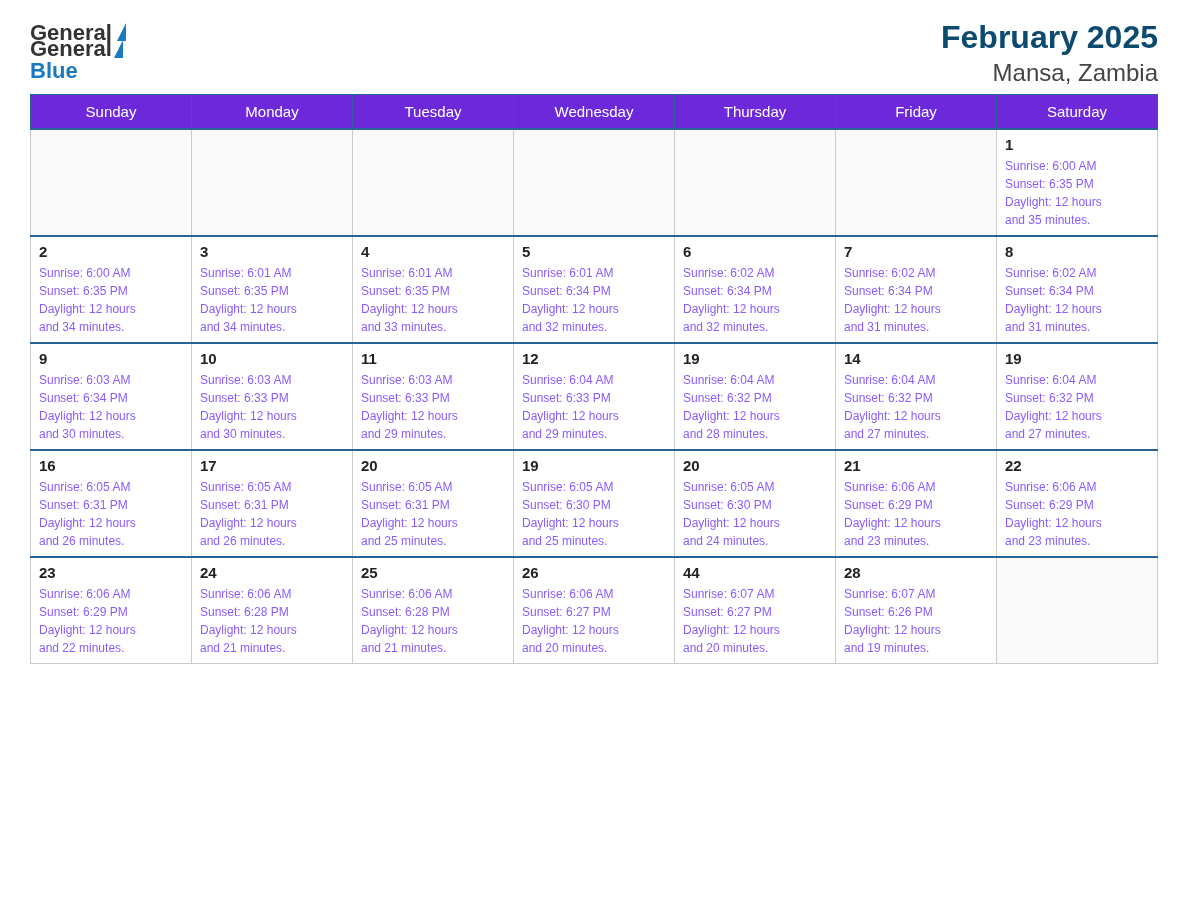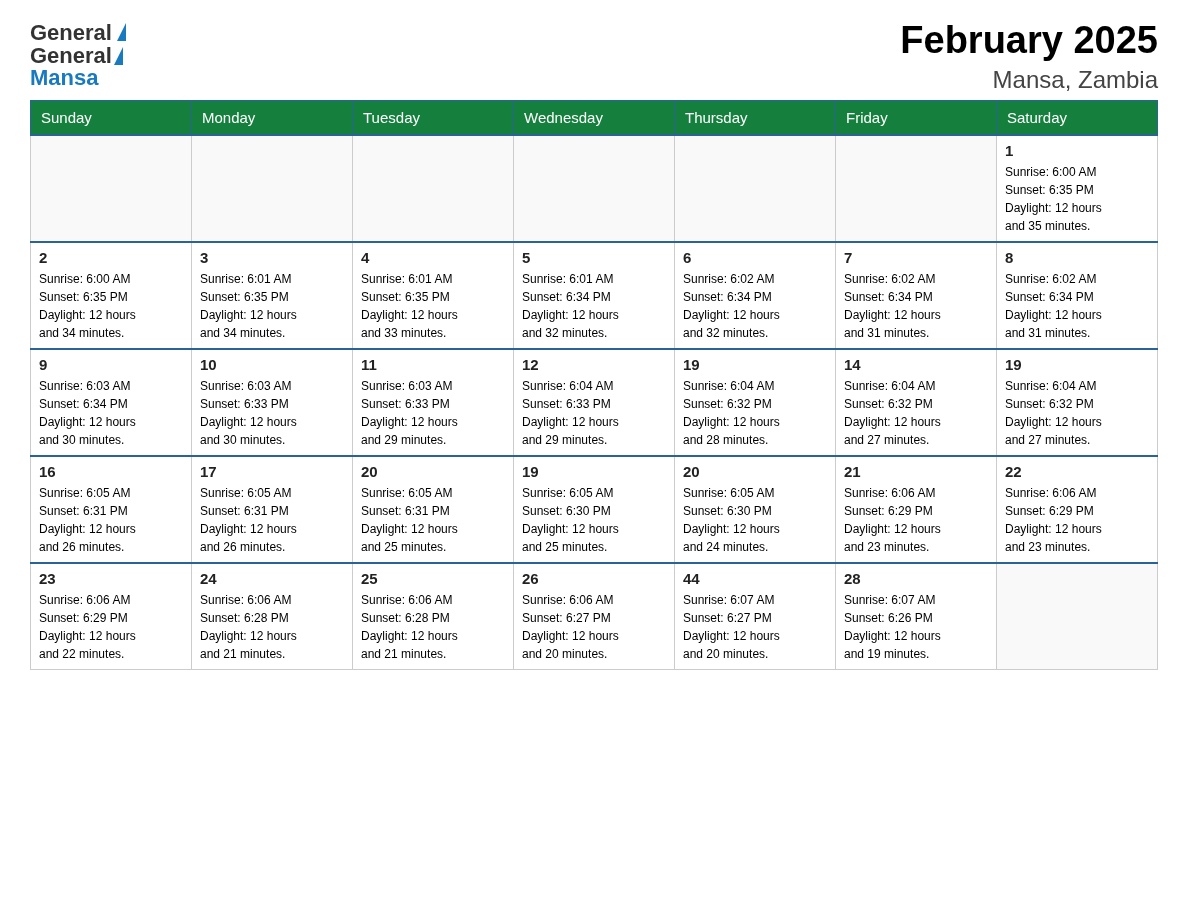--- a/index.html
+++ b/index.html
@@ -23,63 +23,63 @@
     }
     .logo-text-general {
       font-size: 22px;
       font-weight: bold;
       color: #333;
     }
     .title-block {
       text-align: right;
     }
     .month-title {
-      font-size: 38px;
+      font-size: 32px;
       font-weight: bold;
-      color: #000000;
+      color: #0c4a6e;
       line-height: 1.1;
     }
     .location {
       font-size: 24px;
       color: #444;
       margin-top: 4px;
     }
     .calendar {
       width: 100%;
       border-collapse: collapse;
       margin-top: 8px;
     }
     .calendar th {
-      background-color: #15803d;
+      background-color: #6d28d9;
       color: #fff;
       font-size: 15px;
       font-weight: normal;
       padding: 8px 10px;
-      text-align: left;
+      text-align: center;
       border: 1px solid #2a6496;
     }
     .calendar td {
       vertical-align: top;
       padding: 6px 8px;
       border: 1px solid #ccc;
       width: 14.28%;
       font-size: 12px;
       color: #333;
       min-height: 100px;
     }
     .day-number {
       font-size: 15px;
       font-weight: bold;
       color: #222;
       display: block;
       margin-bottom: 4px;
     }
     .day-info {
       font-size: 12px;
-      color: #000000;
+      color: #8b5cf6;
       line-height: 1.5;
     }
     .empty-cell {
       background: #f9f9f9;
     }
     tr.week-row td {
       border-top: 2px solid #2a6496;
     }
   </style>
 </head>
@@ -96,21 +96,21 @@
     <div class="location">Mansa, Zambia</div>
   </div>
 </div>
 
 <div style="display:flex; justify-content:space-between; align-items:flex-start; margin-bottom:10px; margin-top:-70px;">
   <div style="display:flex; flex-direction:column; align-items:flex-start; line-height:1.1; padding-top:10px;">
     <div style="display:flex; align-items:center;">
       <span style="font-size:22px; font-weight:bold; color:#333;">General</span>
       <span style="display:inline-block; width:0; height:0; border-left:9px solid transparent; border-bottom:18px solid #1a7abf; margin-left:2px;"></span>
     </div>
-    <span style="font-size:22px; font-weight:bold; color:#1a7abf; margin-top:-2px;">Mansa</span>
+    <span style="font-size:22px; font-weight:bold; color:#1a7abf; margin-top:-2px;">Blue</span>
   </div>
 </div>
 
 <table class="calendar">
   <thead>
     <tr>
       <th>Sunday</th>
       <th>Monday</th>
       <th>Tuesday</th>
       <th>Wednesday</th>

